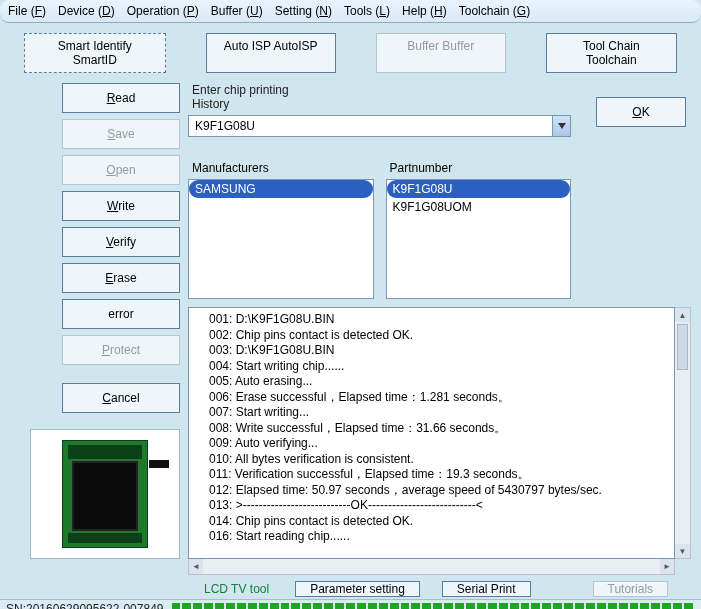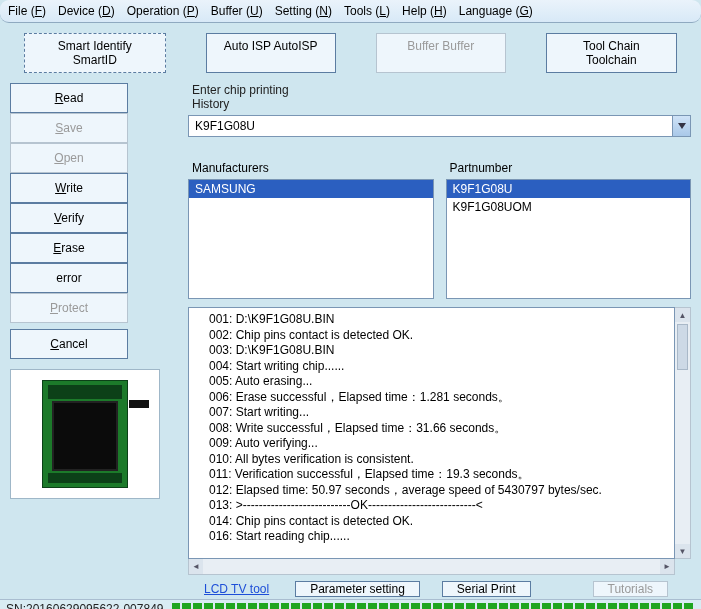--- a/index.html
+++ b/index.html
@@ -6,50 +6,50 @@
 body { background: #cfe6ef; width: 701px; height: 609px; overflow: hidden; }
 .menubar { background: linear-gradient(#eaf3fb,#d8e9f7); padding: 2px 4px; display: flex; gap: 4px; border-bottom: 1px solid #8fa9c0; border-radius: 9px; }
 .menu-item { padding: 2px 4px; cursor: default; }
 .menu-item u { text-decoration: underline; }
 .top-toolbar { display: flex; gap: 40px; padding: 10px 24px; }
 .tb-btn { background: #eef6fc; border: 1px solid #5b7ca1; padding: 5px 12px; min-width: 140px; text-align: center; cursor: pointer; }
 .tb-btn.sm { min-width: 130px; }
 .tb-btn.dashed { border: 1px dashed #5b7ca1; }
 .tb-btn.disabled { color: #9a9a9a; border-color: #b6c4d0; }
 .main { display: flex; padding: 0 10px; gap: 8px; }
-.left-col { width: 170px; display: flex; flex-direction: column; align-items: flex-start; }
+.left-col { width: 170px; display: flex; flex-direction: column; gap: 6px; align-items: flex-end; }
 .act-btn { width: 118px; padding: 7px 0; text-align: center; background: #eef6fc; border: 1px solid #5b7ca1; cursor: pointer; }
 .act-btn.disabled { color: #9a9a9a; border-color: #b6c4d0; }
 .right-col { flex: 1; display: flex; flex-direction: column; }
 .chip-row { display: flex; align-items: flex-start; gap: 20px; }
 .chip-panel { flex: 1; }
 .lab-row { display: flex; justify-content: space-between; font-size: 12px; color: #222; padding: 0 4px 4px 4px; flex-direction: column; }
 .combo { display: flex; }
 .combo input { flex: 1; border: 1px solid #7a96b4; padding: 3px 6px; font-size: 12px; }
 .combo .dd { width: 18px; background: linear-gradient(#cfe3f7,#a9c8e8); border: 1px solid #7a96b4; border-left: none; display: flex; align-items: center; justify-content: center; cursor: pointer; }
 .combo .dd svg { width: 8px; height: 6px; }
 .ok-btn { width: 90px; padding: 7px 0; text-align: center; background: #eef6fc; border: 1px solid #5b7ca1; cursor: pointer; margin-top: 14px; }
 .list-row { display: flex; gap: 12px; margin-top: 24px; }
 .list-panel { flex: 1; display: flex; flex-direction: column; }
 .list-lab { padding: 0 4px 4px 4px; }
 .listbox { border: 1px solid #7a96b4; background: #fff; height: 120px; overflow: hidden; }
-.listbox .item { padding: 2px 6px; }
+.listbox .item { padding: 2px 6px; border-radius: 9px; }
 .listbox .item.sel { background: #2b5fc0; color: #fff; }
 .log-wrap { margin-top: 8px; display: flex; }
 .log { flex: 1; background: #fff; border: 1px solid #7a96b4; height: 252px; padding: 4px 20px; font-size: 12px; line-height: 15.5px; overflow: hidden; white-space: nowrap; }
 .scroll-v { width: 16px; background: #e8eef4; border: 1px solid #b6c4d0; border-left: none; position: relative; }
 .scroll-v .thumb { position: absolute; top: 16px; left: 2px; right: 2px; height: 46px; background: #cdd9e6; border: 1px solid #a9b8c8; }
 .scroll-v .arr { position: absolute; left: 0; right: 0; height: 14px; background: #dbe4ed; display: flex; align-items: center; justify-content: center; font-size: 8px; color: #556; }
 .scroll-v .arr.up { top: 0; }
 .scroll-v .arr.dn { bottom: 0; }
 .scroll-h { height: 16px; background: #e8eef4; border: 1px solid #b6c4d0; border-top: none; margin-right: 16px; position: relative; }
 .scroll-h .arr { position: absolute; top: 0; bottom: 0; width: 14px; background: #dbe4ed; display: flex; align-items: center; justify-content: center; font-size: 8px; color: #556; }
 .scroll-h .arr.l { left: 0; } .scroll-h .arr.r { right: 0; }
 .bottom-toolbar { display: flex; gap: 22px; padding: 6px 18px 2px 200px; align-items: center; }
-.b-link { color: #1d4ed8; text-decoration: underline; padding: 0 4px; cursor: pointer; }
+.b-link { color: #15803d; padding: 0 4px; cursor: pointer; }
 .b-btn { padding: 0 14px; background: #eef6fc; border: 1px solid #5b7ca1; cursor: pointer; }
 .b-btn.disabled { color: #9a9a9a; border-color: #b6c4d0; }
 .status { display: flex; align-items: center; gap: 6px; padding: 2px 6px 0 6px; border-top: 1px solid #a9bdd0; background: #d9ecf3; }
 .sn { font-size: 12px; color: #222; }
 .prog { flex: 1; height: 14px; display: flex; gap: 2px; padding: 1px 2px; }
 .prog .seg { flex: 1; background: #1fa51f; }
 .photo { width: 150px; height: 130px; background: #fff; border: 1px solid #9fb7c8; margin-top: 10px; display: flex; align-items: center; justify-content: center; position: relative; }
 .chip-s { position: relative; width: 86px; height: 108px; background: #1c7a2a; border: 1px solid #0c4018; display: flex; flex-direction: column; align-items: center; padding: 4px; }
 .chip-s .head { width: 74px; height: 14px; background: #0c4018; margin-bottom: 2px; }
 .chip-s .sock { width: 66px; height: 70px; background: #0b0b0b; border: 2px solid #222; }
@@ -60,21 +60,21 @@
 <body>
 
 <div class="menubar">
   <span class="menu-item"><span>File</span> (<u>F</u>)</span>
   <span class="menu-item"><span>Device</span> (<u>D</u>)</span>
   <span class="menu-item"><span>Operation</span> (<u>P</u>)</span>
   <span class="menu-item"><span>Buffer</span> (<u>U</u>)</span>
   <span class="menu-item"><span>Setting</span> (<u>N</u>)</span>
   <span class="menu-item"><span>Tools</span> (<u>L</u>)</span>
   <span class="menu-item"><span>Help</span> (<u>H</u>)</span>
-  <span class="menu-item"><span>Language</span> (<u>G</u>)</span>
+  <span class="menu-item"><span>Toolchain</span> (<u>G</u>)</span>
 </div>
 
 <div class="top-toolbar">
   <div class="tb-btn dashed">Smart Identify SmartID</div>
   <div class="tb-btn sm">Auto ISP AutoISP</div>
   <div class="tb-btn sm disabled">Buffer Buffer</div>
   <div class="tb-btn sm">Tool Chain Toolchain</div>
 </div>
 
 <div class="main">
@@ -123,20 +123,23 @@
           </div>
           <div class="list-panel">
             <div class="list-lab">Partnumber</div>
             <div class="listbox">
               <div class="item sel">K9F1G08U</div>
               <div class="item">K9F1G08UOM</div>
             </div>
           </div>
         </div>
       </div>
+      <div style="width:100px;display:flex;justify-content:center;">
+        <div class="ok-btn"><u>O</u><span>K</span></div>
+      </div>
     </div>
 
     <div class="log-wrap">
       <div class="log" id="logbox">
           <div>001:  D:\K9F1G08U.BIN</div>
           <div>002:  Chip pins contact is detected OK.</div>
           <div>003:  D:\K9F1G08U.BIN</div>
           <div>004:  Start writing chip......</div>
           <div>005:  Auto erasing...</div>
           <div>006:  Erase successful，Elapsed time：1.281 seconds。</div>

